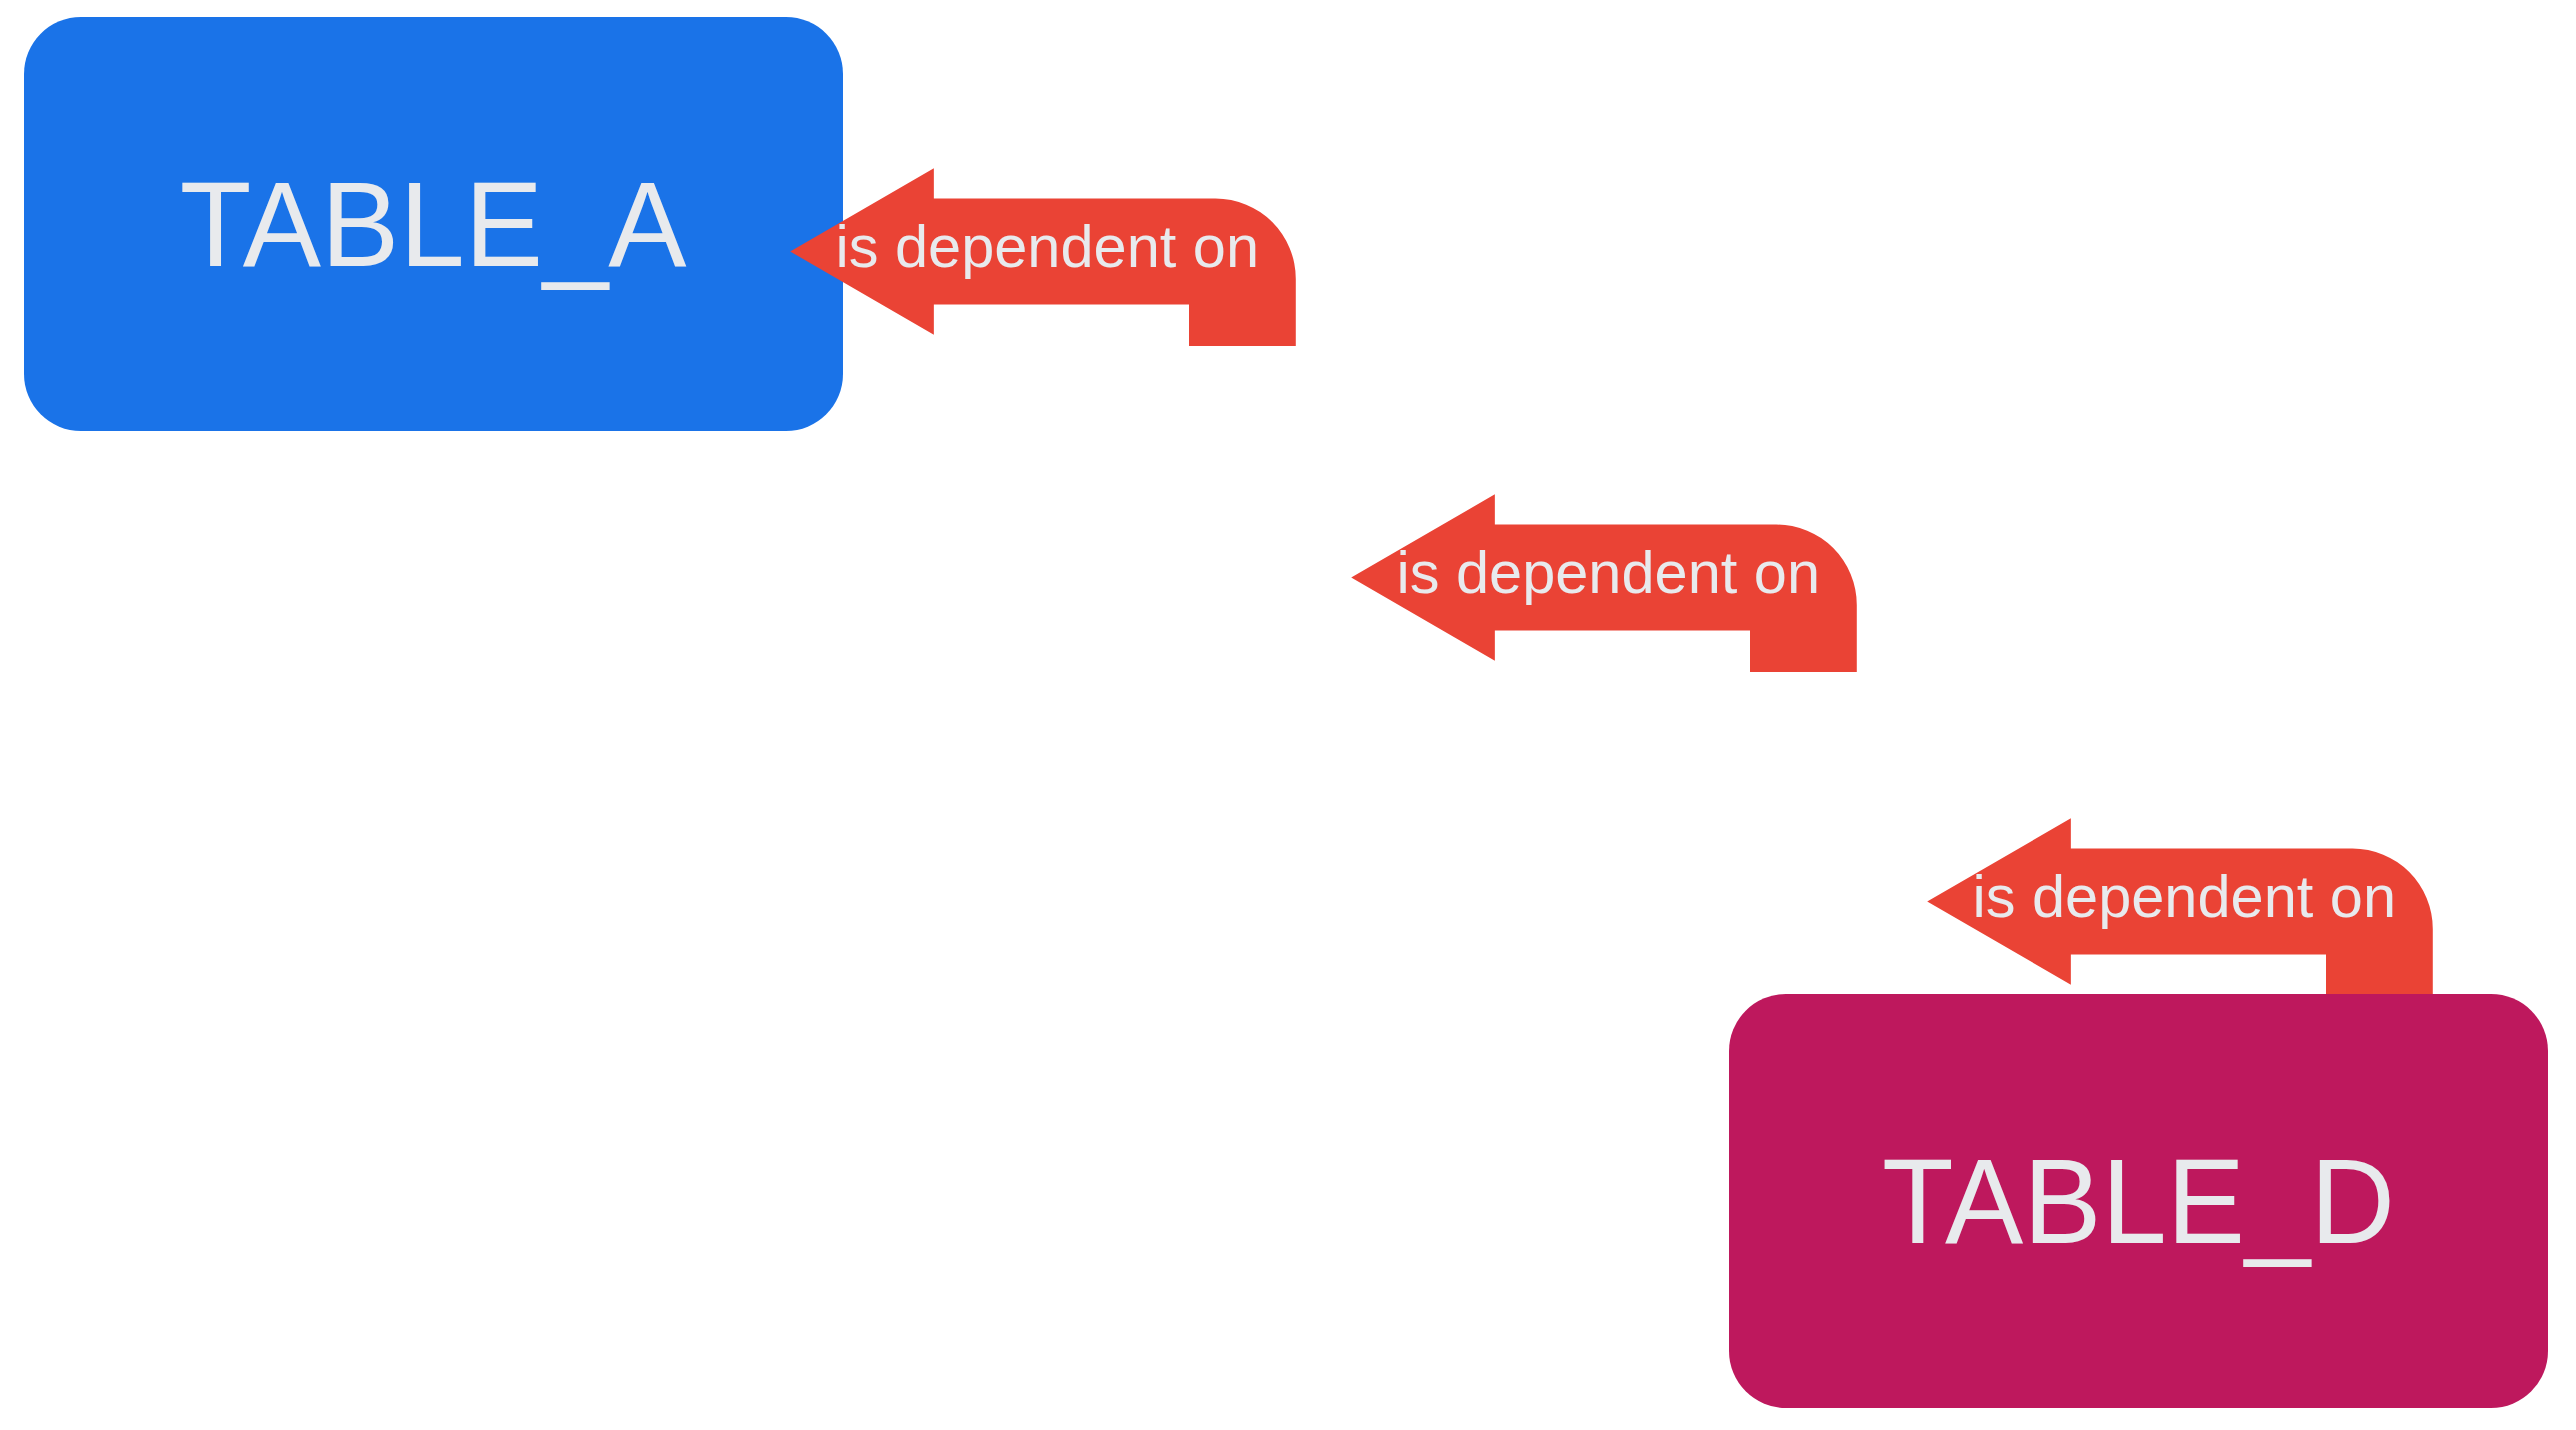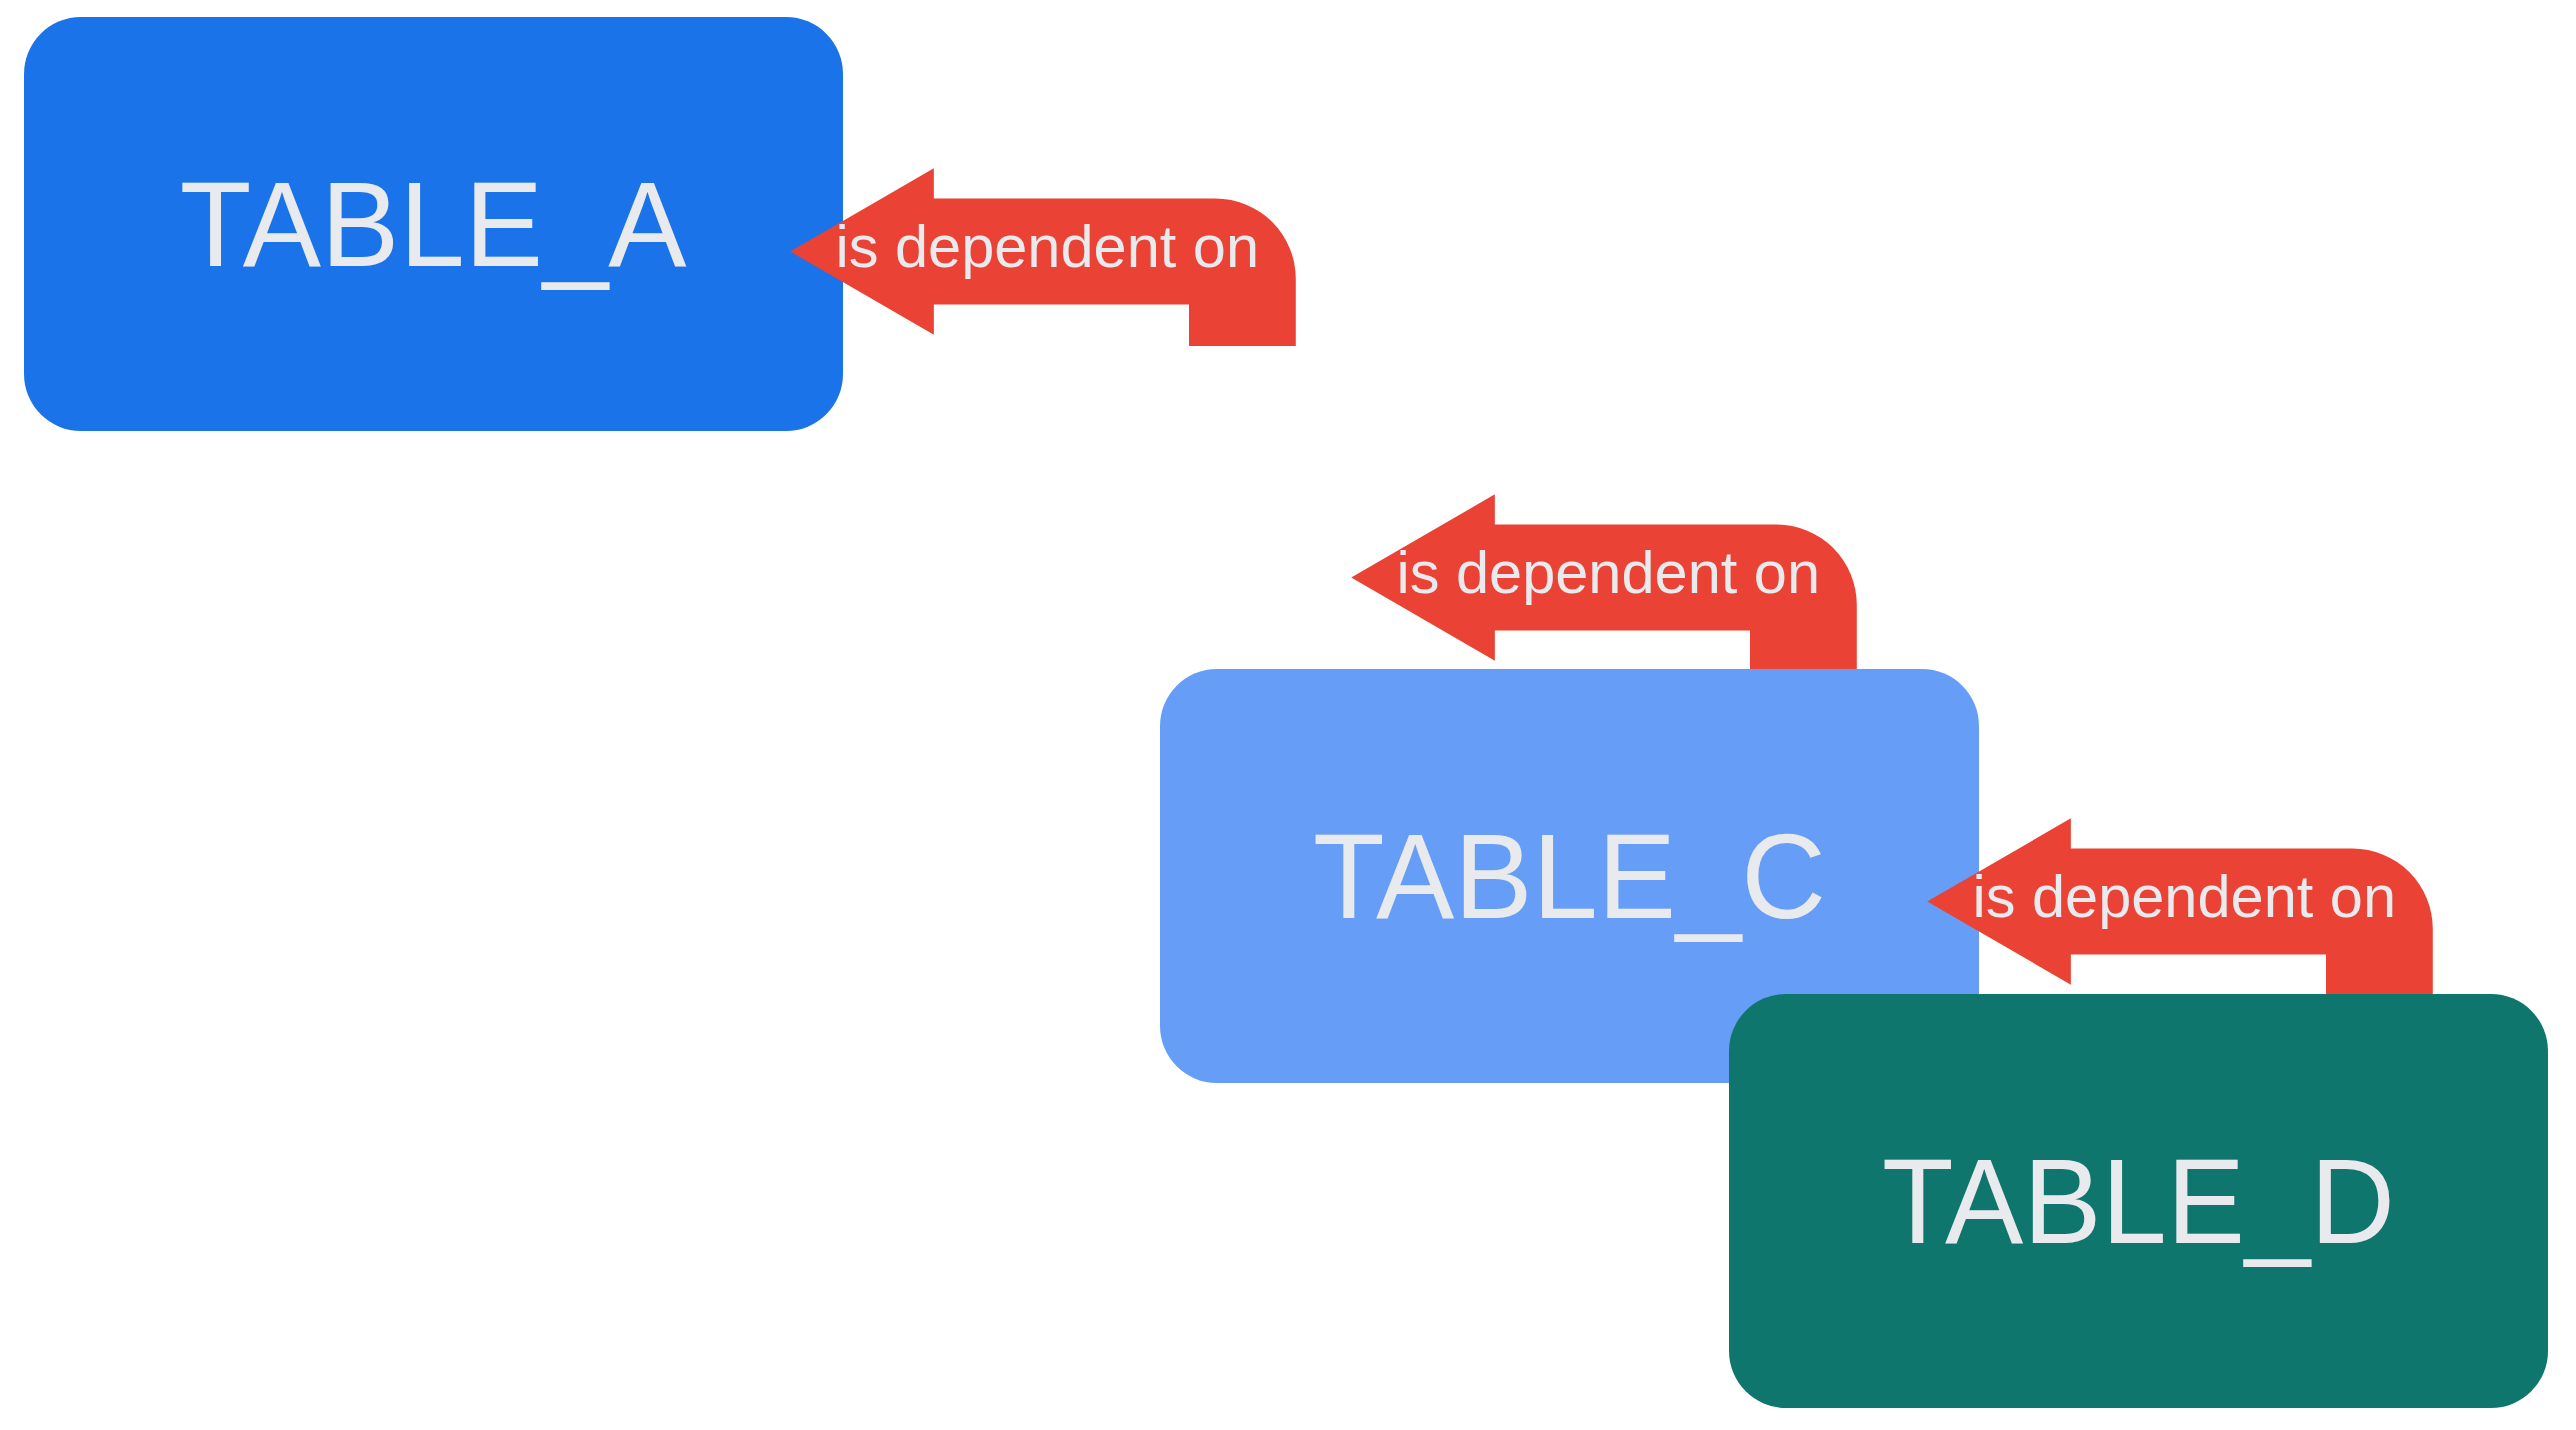--- a/index.html
+++ b/index.html
@@ -64,27 +64,24 @@
     <path d="M0 0 L152 -88 L152 -56 L450 -56 A85 85 0 0 1 535 29 L535 100 L422 100 L422 56 L152 56 L152 88 Z" fill="#ea4335"></path>
     <text class="arrow-label-text" x="272" y="16" text-anchor="middle" fill="#e8eaed">is dependent on</text>
   </svg>
 
 
   <svg class="dep-arrow arrow-2" viewBox="0 -100 535 200">
     <path d="M0 0 L152 -88 L152 -56 L450 -56 A85 85 0 0 1 535 29 L535 100 L422 100 L422 56 L152 56 L152 88 Z" fill="#ea4335"></path>
     <text class="arrow-label-text" x="272" y="16" text-anchor="middle" fill="#e8eaed">is dependent on</text>
   </svg>
 
-  <div class="table-box box-c" style="background-color: rgb(102, 157, 246);">
-    <span class="table-label" style="color: rgb(232, 234, 237);">TABLE_C</span>
-  </div>
 
   <svg class="dep-arrow arrow-3" viewBox="0 -100 535 200">
     <path d="M0 0 L152 -88 L152 -56 L450 -56 A85 85 0 0 1 535 29 L535 100 L422 100 L422 56 L152 56 L152 88 Z" fill="#ea4335"></path>
     <text class="arrow-label-text" x="272" y="16" text-anchor="middle" fill="#e8eaed">is dependent on</text>
   </svg>
 
-  <div class="table-box box-d" style="background-color: #0f766e; text-align: right;">
+  <div class="table-box box-d" style="background-color: #be185d; text-align: right;">
     <span class="table-label" style="color: rgb(232, 234, 237);">TABLE_D</span>
   </div>
 
 </div>
 
 
 </body></html>

